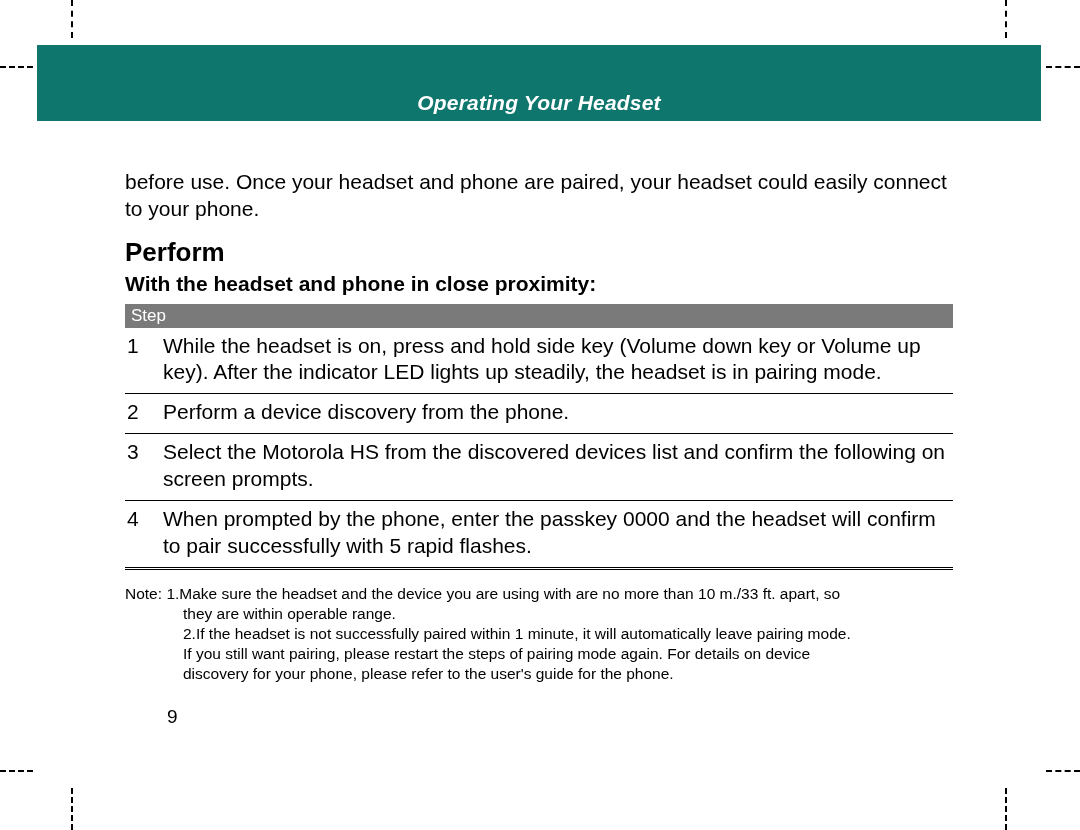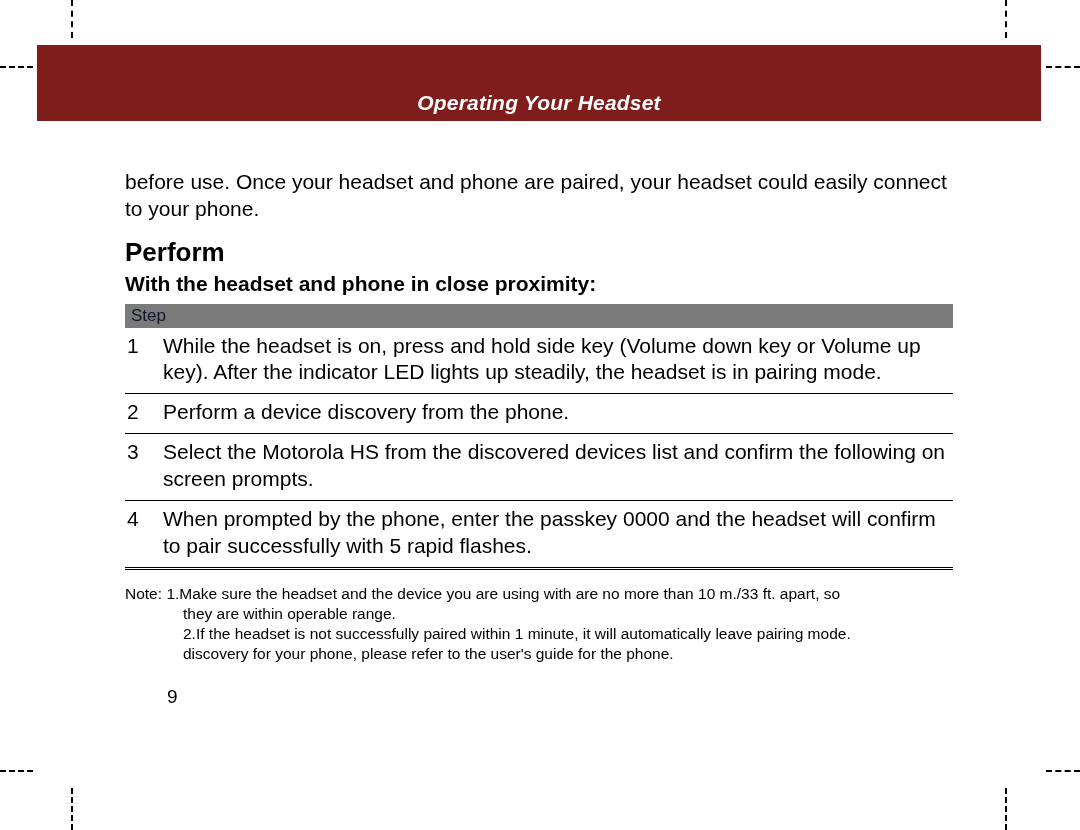--- a/index.html
+++ b/index.html
@@ -10,29 +10,29 @@
   .crop.v{width:0;border-left:2px dashed #000;}
   .crop.top-left-v   {left:71px;  top:0;    height:38px;}
   .crop.top-right-v  {left:1005px;top:0;    height:38px;}
   .crop.bot-left-v   {left:71px;  top:788px;height:42px;}
   .crop.bot-right-v  {left:1005px;top:788px;height:42px;}
   .crop.left-top-h   {left:0;     top:66px; width:33px;}
   .crop.right-top-h  {left:1046px;top:66px; width:34px;}
   .crop.left-bot-h   {left:0;     top:770px;width:33px;}
   .crop.right-bot-h  {left:1046px;top:770px;width:34px;}
   
-  .banner{position:absolute;left:37px;top:45px;width:1004px;height:76px;background:#7f1d1d;}
+  .banner{position:absolute;left:37px;top:45px;width:1004px;height:76px;background:#0f766e;}
   .banner-title{position:absolute;left:0;right:0;bottom:6px;color:#fff;text-align:center;
     font-style:italic;font-weight:bold;font-size:21px;letter-spacing:.2px;}
   
   .content{position:absolute;left:125px;top:140px;width:828px;margin-top:28px;}
   .lead{font-size:21px;line-height:1.3;margin:0 0 14px 0;}
   .h2{font-size:26px;font-weight:bold;margin:0 0 4px 0;}
   .intro{font-size:21px;margin:0 0 8px 0;font-weight:bold;}
-  .step-hdr{background:#7a7a7a;color:#0f172a;font-size:17px;padding:2px 6px;margin:0;}
+  .step-hdr{background:#7a7a7a;color:#ffffff;font-size:17px;padding:2px 6px;margin:0;}
   .steps{width:100%;border-collapse:collapse;border-bottom:3px double #000;font-size:21px;line-height:1.28;}
   .steps td{vertical-align:top;padding:5px 2px 7px 2px;}
   .steps td.num{width:24px;white-space:nowrap;padding-right:10px;}
   .steps tr.div td{border-bottom:1px solid #000;}
   .note{font-size:15.5px;line-height:1.3;margin-top:14px;}
   .note-label{font-weight:normal;}
   .note-body{display:inline;}
   .note-line2{display:block;padding-left:58px;}
   .note-line-cont{display:block;padding-left:58px;}
   .pagenum{display:block;margin-top:22px;font-size:19px;padding-left:42px;}
@@ -83,19 +83,20 @@
         <td>When prompted by the phone, enter the passkey 0000 and the headset will confirm to pair successfully with 5 rapid flashes.</td>
       </tr>
     </tbody>
       </table>
 
     <div class="note">
       <span class="note-label">Note:</span>
       <span class="note-body">1.Make sure the headset and the device you are using with are no more than 10 m./33 ft. apart, so</span>
       <span class="note-line-cont">they are within operable range.</span>
       <span class="note-line2">2.If the headset is not successfully paired within 1 minute, it will automatically leave pairing mode.</span>
+      <span class="note-line-cont">If you still want pairing, please restart the steps of pairing mode again. For details on device</span>
       <span class="note-line-cont">discovery for your phone, please refer to the user's guide for the phone.</span>
     </div>
 
     <span class="pagenum">9</span>
   </div>
 
 </div>
 
 </body></html>

